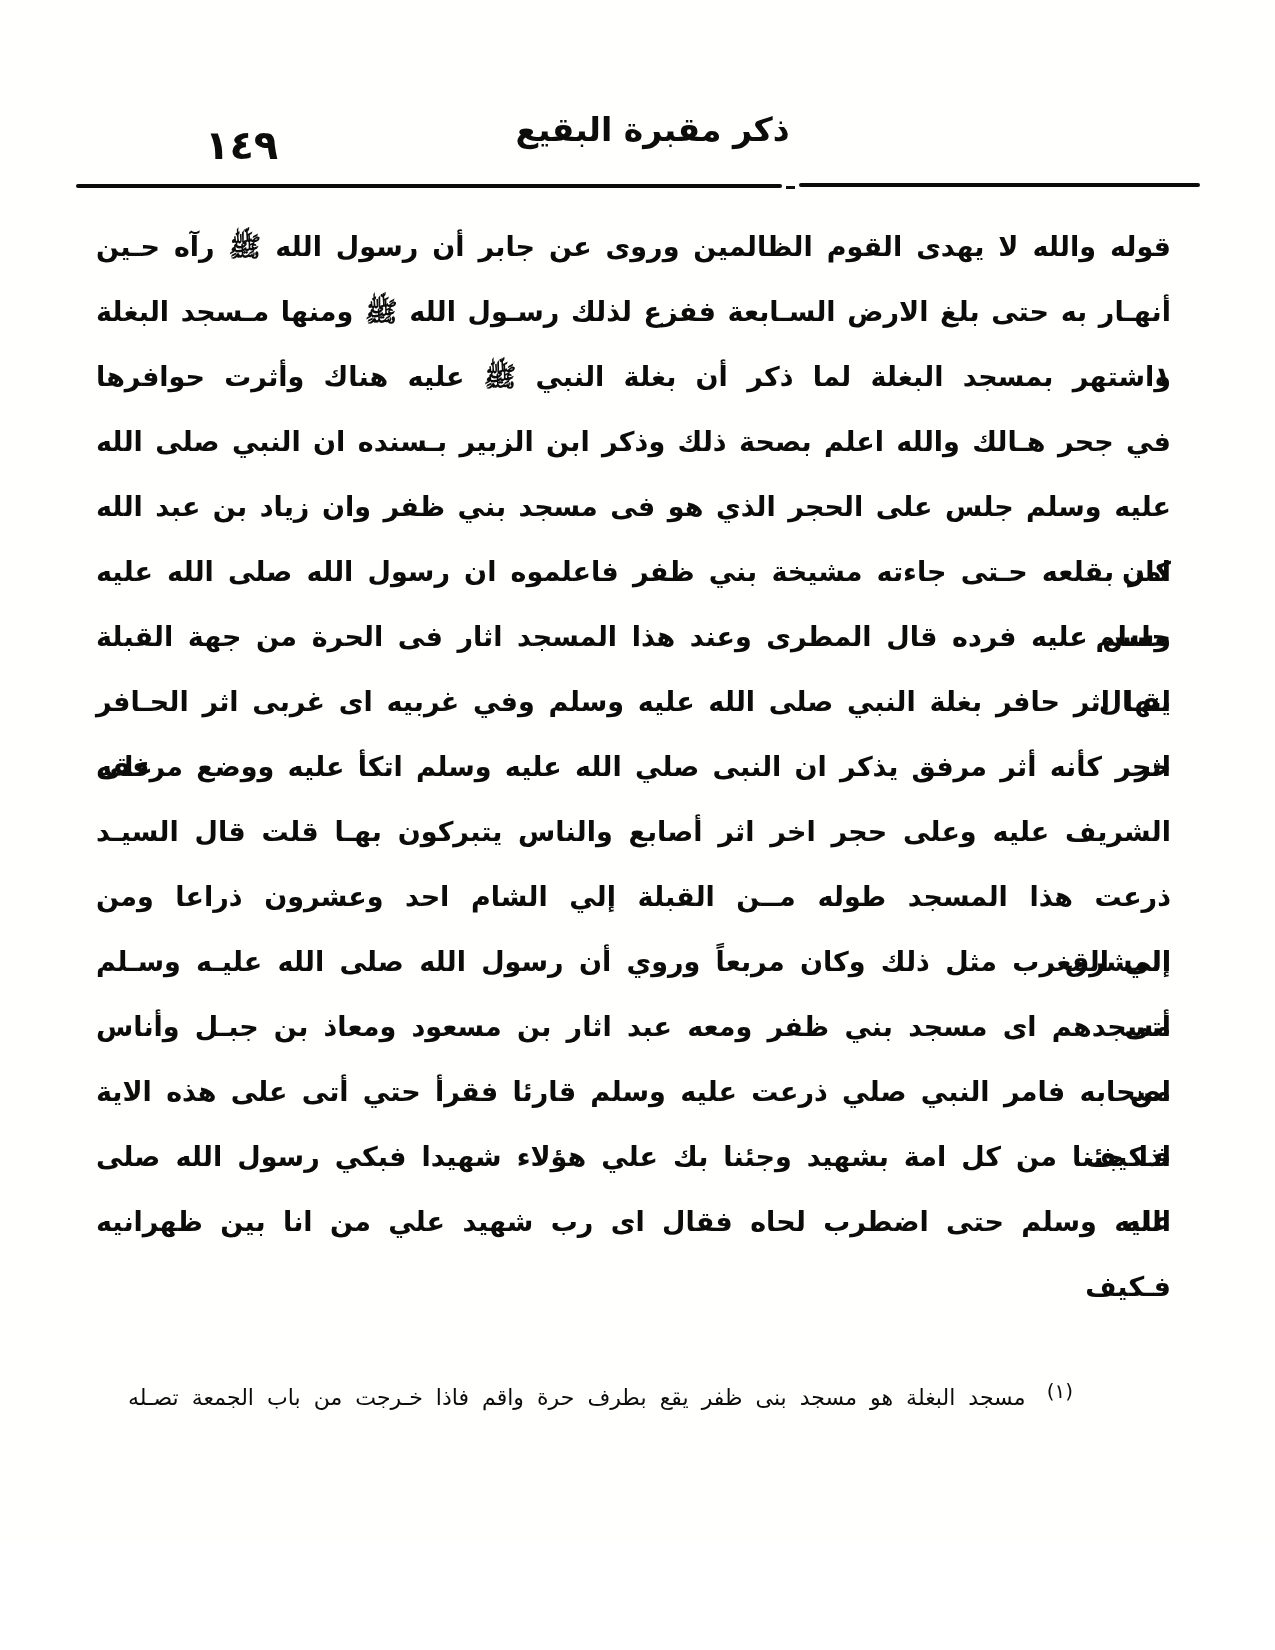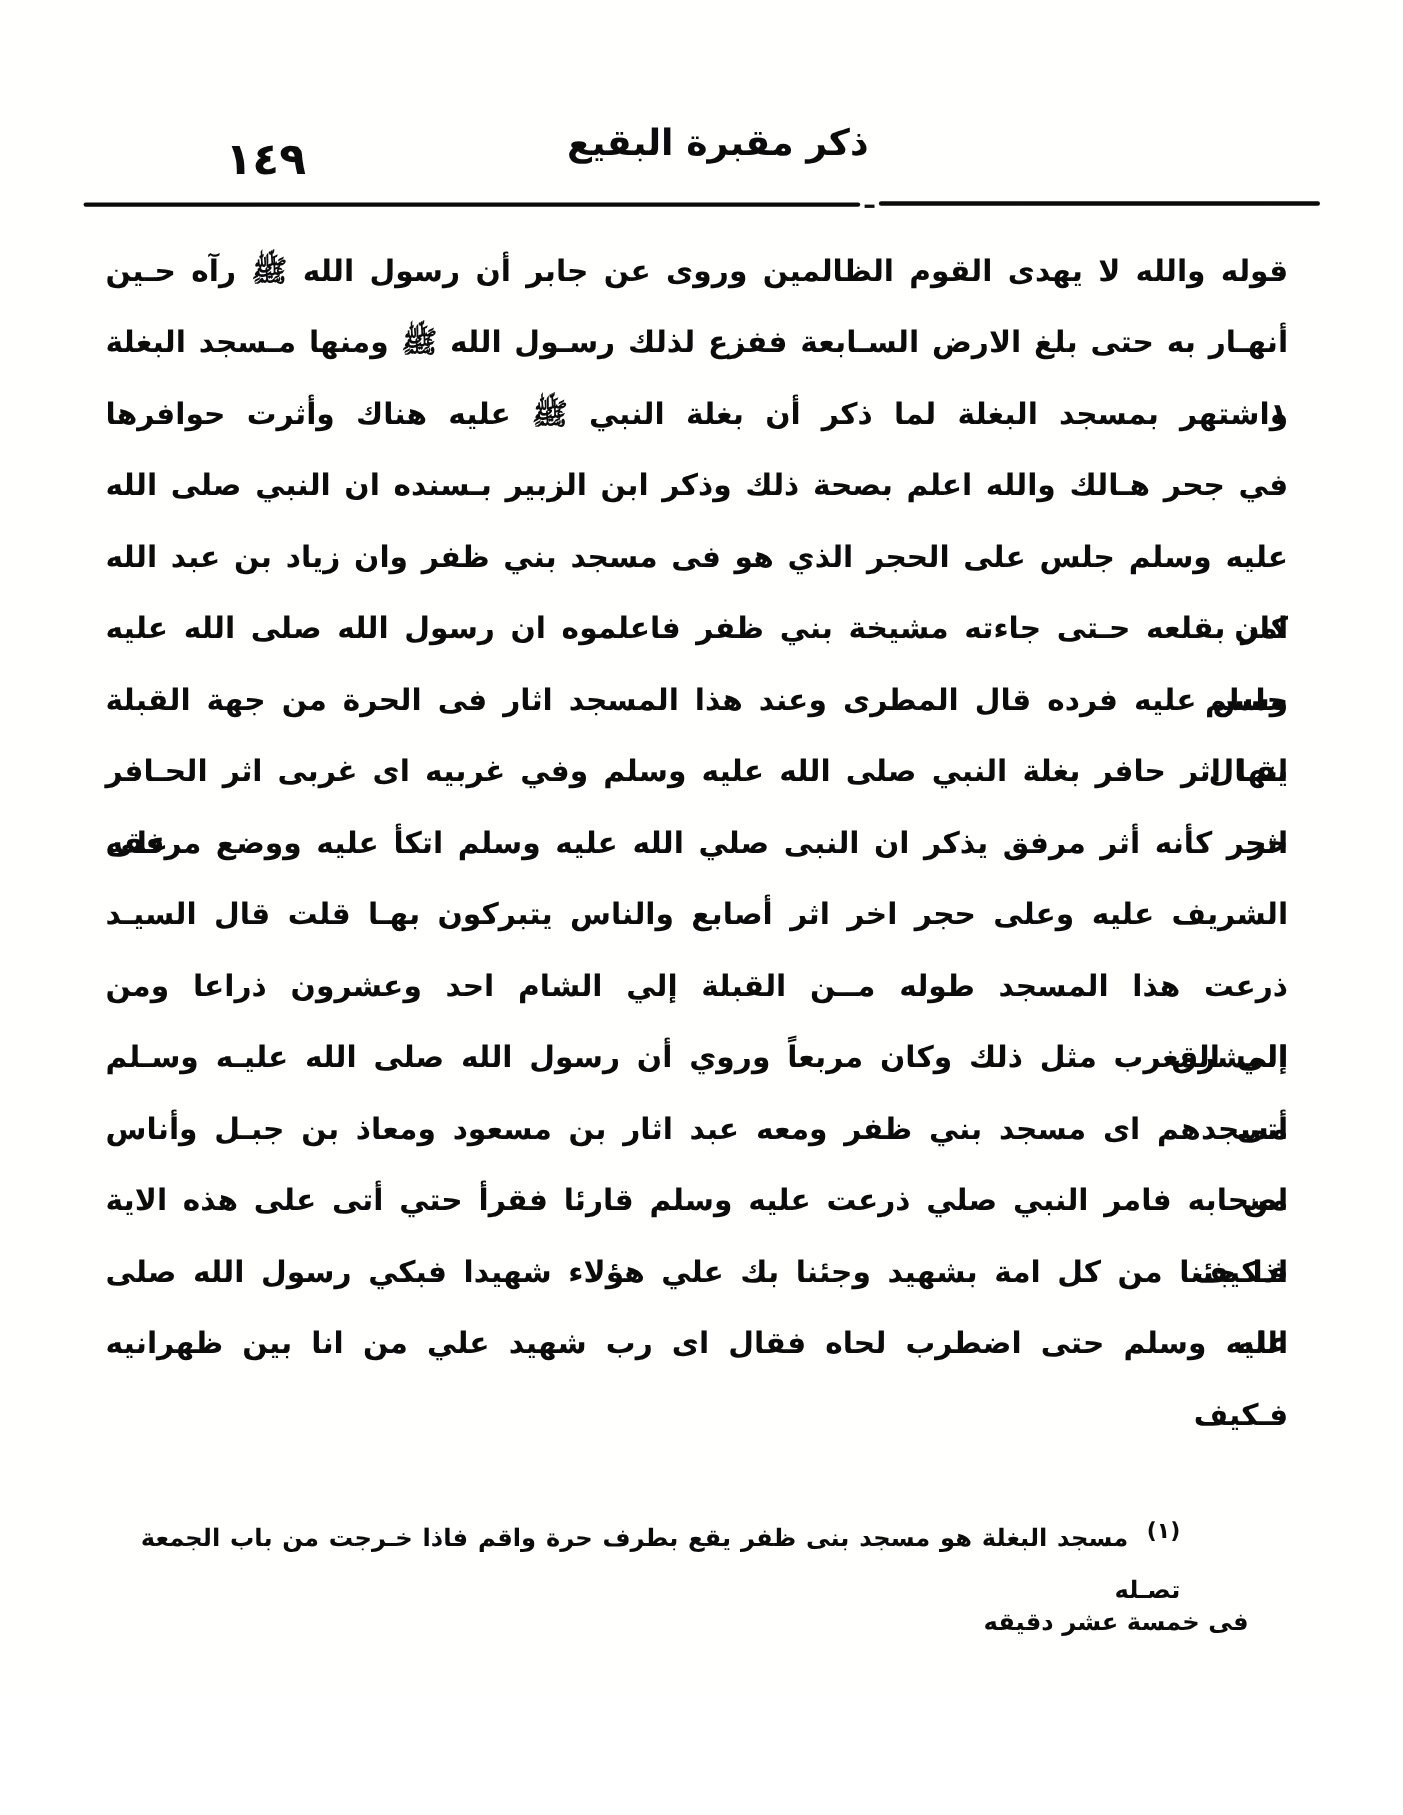--- a/index.html
+++ b/index.html
@@ -78,21 +78,21 @@
     text-align-last: justify;
     word-spacing: 2px;
   }
   .footnote-line1 {
     position: absolute;
     top: 1374px;
     left: 128px;
     width: 945px;
     direction: rtl;
     font-size: 22px;
-    font-weight: bold;
+    font-weight: normal;
     line-height: 48px;
     text-align: justify;
     text-align-last: justify;
   }
   .footnote-marker {
     position: relative;
     top: -7px;
     font-size: 20px;
     padding-left: 8px;
   }
@@ -136,15 +136,14 @@
     <div class="text-line">اصحابه فامر النبي صلي ذرعت عليه وسلم قارئا فقرأ حتي أتى على هذه الاية فـكيف</div>
     <div class="text-line">اذا جئنا من كل امة بشهيد وجئنا بك علي هؤلاء شهيدا فبكي رسول الله صلى الله</div>
     <div class="text-line">عليه وسلم حتى اضطرب لحاه فقال اى رب شهيد علي من انا بين ظهرانيه فـكيف</div>
   </div>
 
   <div class="footnote-line1">
     <span class="footnote-marker">(١)</span>
     <span>مسجد البغلة هو مسجد بنى ظفر يقع بطرف حرة واقم فاذا خـرجت من باب الجمعة تصـله</span>
   </div>
 
-  <div class="footnote-line2">فى خمسة عشر دقيقه</div>
 
 </div>
 
 </body></html>

